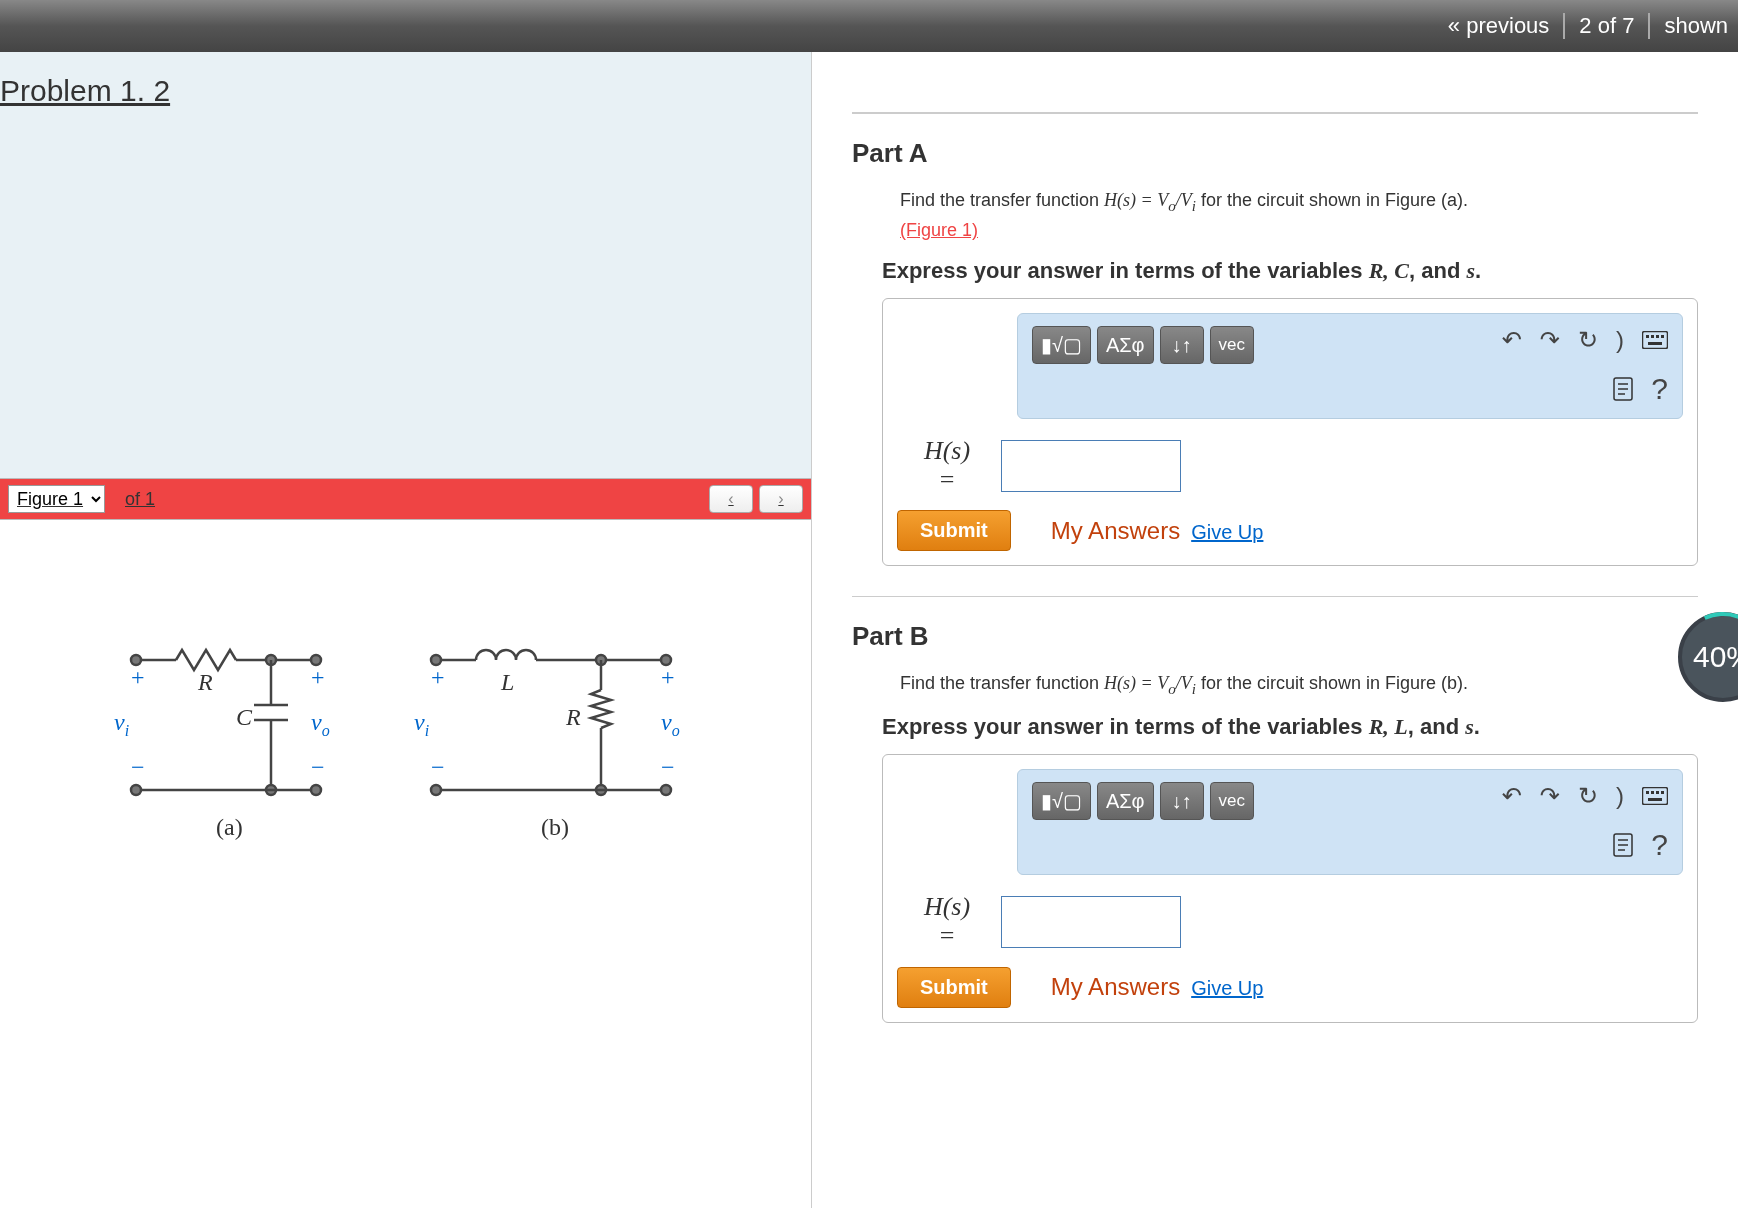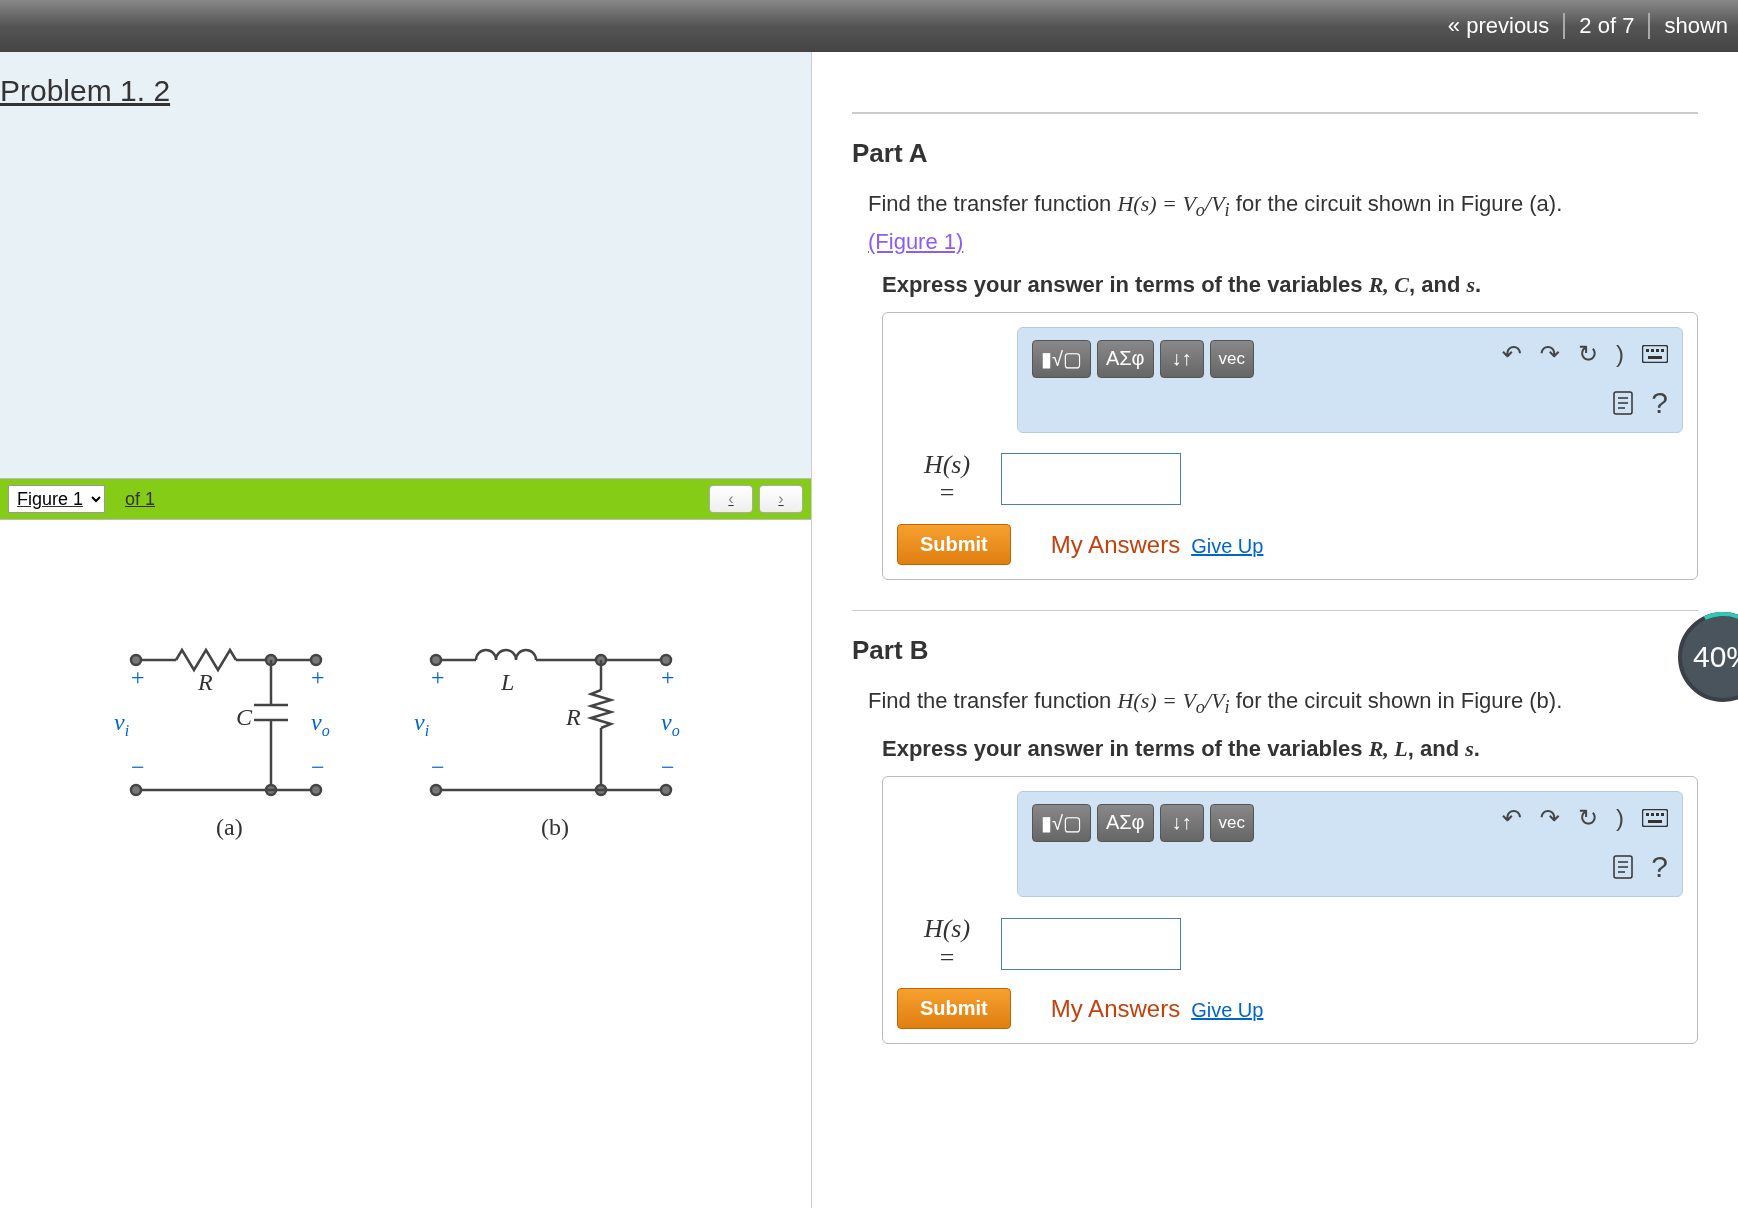--- a/index.html
+++ b/index.html
@@ -3,32 +3,32 @@
 <meta charset="utf-8">
 <style>
 * { box-sizing: border-box; margin: 0; padding: 0; }
 body { font-family: Arial, Helvetica, sans-serif; font-size: 18px; color: #333; background: #fff; }
 .topbar { background: linear-gradient(to bottom, #888, #555 50%, #444); height: 52px; display: flex; justify-content: flex-end; align-items: center; padding: 0 10px; color: #fff; font-size: 22px; }
 .topbar .navitem { padding: 0 14px; border-right: 2px solid #aaa; cursor: pointer; }
 .topbar .navitem:last-child { border-right: none; padding-right: 0; }
 .main { display: flex; height: calc(1208px - 45px); }
 .left { width: 812px; background: #e8f1f5; border-right: 1px solid #ccc; display: flex; flex-direction: column; text-decoration: underline; }
 .problem-title { font-size: 30px; padding: 22px 0 0 0; background: #e8f1f5; font-weight: 400; }
-.figure-header { margin-top: 370px; background: #84cc16; border-top: 1px solid #bbb; border-bottom: 1px solid #bbb; padding: 6px 8px; display: flex; align-items: center; gap: 8px; }
+.figure-header { margin-top: 370px; background: #ef4444; border-top: 1px solid #bbb; border-bottom: 1px solid #bbb; padding: 6px 8px; display: flex; align-items: center; gap: 8px; }
 .figure-select { font-size: 18px; padding: 2px 4px; border: 1px solid #999; background: #fff; }
 .figure-of { font-size: 18px; margin-left: 12px; }
 .figure-nav { margin-left: auto; display: flex; gap: 6px; }
 .figure-nav button { width: 44px; height: 28px; border: 1px solid #aaa; background: linear-gradient(#fff,#eee); border-radius: 4px; cursor: pointer; color: #888; font-size: 16px; }
 .figure-body { flex: 1; background: #fff; display: flex; align-items: flex-start; justify-content: center; padding-top: 120px; }
 .circuit-svg { width: 620px; }
 .right { flex: 1; padding: 30px 40px 0 40px; overflow: hidden; position: relative; }
 .part-title { font-size: 26px; font-weight: bold; margin: 30px 0 18px 0; border-top: 1px solid #ccc; padding-top: 24px; }
 .part-title:first-child { border-top: 2px solid #ccc; }
-.prompt { font-size: 22px; margin-left: 16px; line-height: 1.5; }
-.prompt a { color: #8b5cf6; }
+.prompt { font-size: 18px; margin-left: 48px; line-height: 1.5; }
+.prompt a { color: #ef4444; }
 .instr { font-size: 22px; font-weight: bold; margin: 14px 0 14px 30px; }
 .answer-box { border: 1px solid #bbb; border-radius: 6px; margin-left: 30px; padding: 14px; position: relative; }
 .toolbar-area { background: #cfe3f5; border: 1px solid #b5cde0; border-radius: 6px; padding: 12px 14px; display: flex; align-items: flex-start; justify-content: space-between; margin-left: 120px; }
 .toolbar-buttons { display: flex; flex-wrap: wrap; gap: 6px; max-width: 260px; }
 .tb-btn { background: linear-gradient(#888,#666); color: #fff; border: 1px solid #555; border-radius: 4px; padding: 6px 8px; font-size: 20px; cursor: pointer; min-width: 44px; text-align: center; font-family: inherit; }
 .tb-btn.small { font-size: 17px; padding: 6px 8px; }
 .toolbar-right { display: flex; flex-direction: column; align-items: flex-end; gap: 18px; }
 .tr-row { display: flex; gap: 18px; align-items: center; font-size: 24px; color: #444; }
 .tr-row span, .tr-row .tr-icon { cursor: pointer; }
 .tr-icon { display: inline-flex; }

